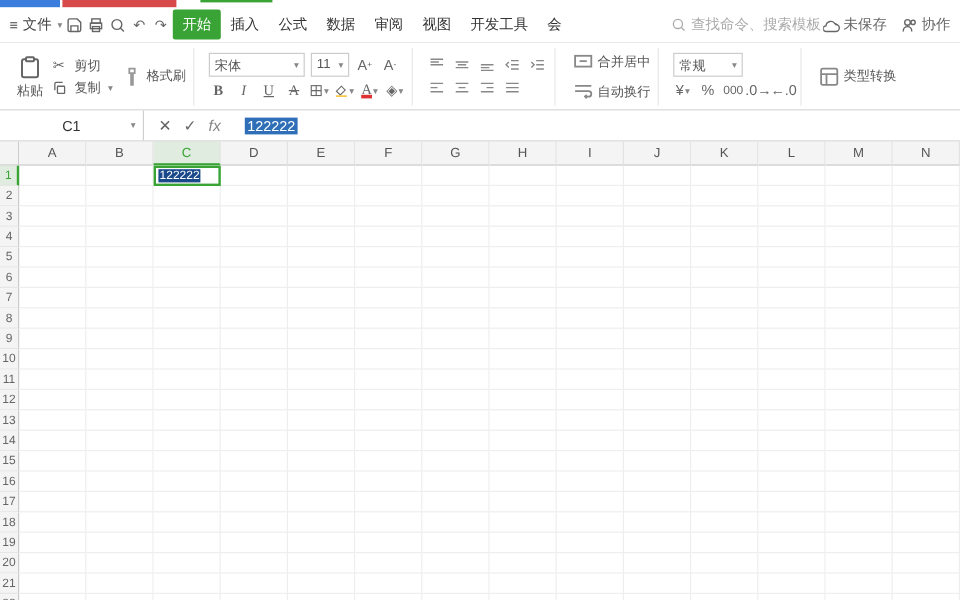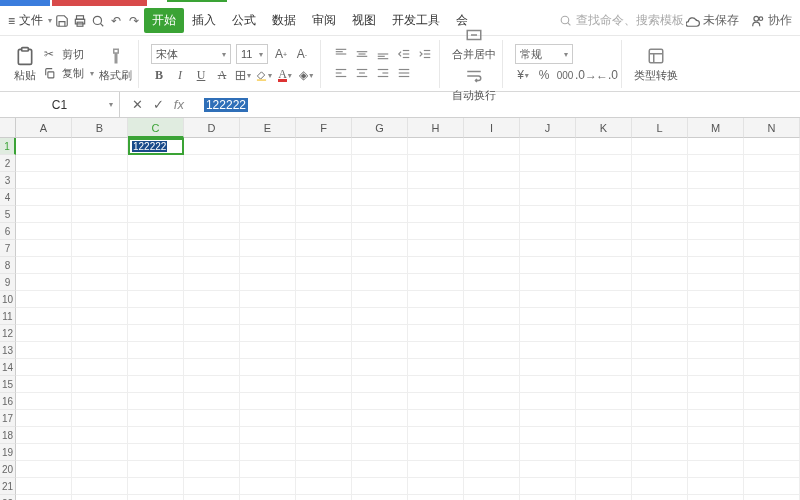--- a/index.html
+++ b/index.html
@@ -28,21 +28,21 @@
 .rgroup:last-child { border-right: none; }
 .rgroup .row { display: flex; align-items: center; gap: 5px; }
 .ico { width: 16px; height: 16px; display: inline-flex; align-items: center; justify-content: center; color: #666; }
 .bigico { width: 22px; height: 22px; }
 .combo { border: 1px solid #ccc; height: 20px; display: flex; align-items: center; padding: 0 4px; font-size: 11px; color: #555; background: #fff; }
 .combo.font { width: 80px; }
 .combo.size { width: 32px; }
 .btn-txt { font-size: 11px; color: #555; }
 .dd { font-size: 8px; color: #888; margin-left: 1px; }
 .paste-big { display: flex; flex-direction: column; align-items: flex-start; gap: 1px; }
-.vert { display: flex; flex-direction: column; align-items: center; font-size: 11px; color: #555; gap: 1px; }
+.vert { display: flex; flex-direction: row; align-items: center; font-size: 11px; color: #555; gap: 1px; }
 
 
 .u-b { font-weight: bold; font-family: serif; }
 .u-i { font-style: italic; font-family: serif; }
 .u-u { text-decoration: underline; font-family: serif; }
 .u-s { text-decoration: line-through; font-family: serif; }
 
 
 .fbar { height: 26px; display: flex; align-items: center; border-bottom: 1px solid #d0d0d0; }
 .namebox { width: 120px; height: 100%; border-right: 1px solid #d0d0d0; display: flex; align-items: center; justify-content: center; position: relative; font-size: 12px; color: #333; }

